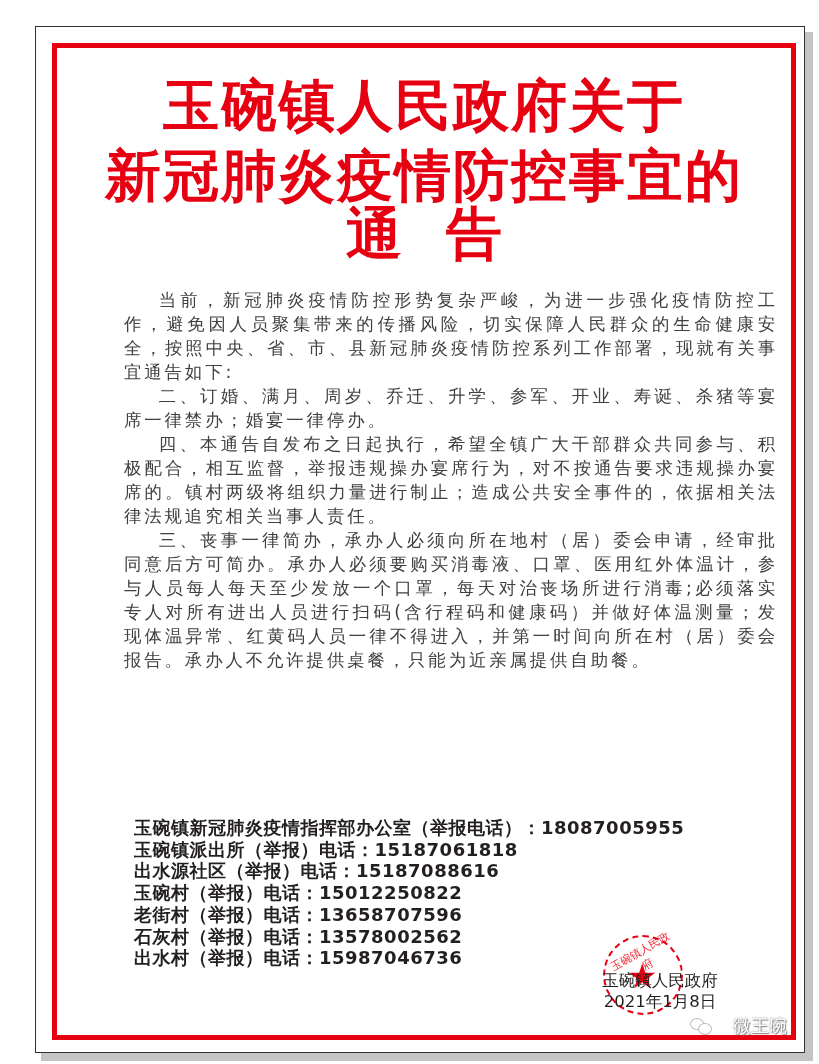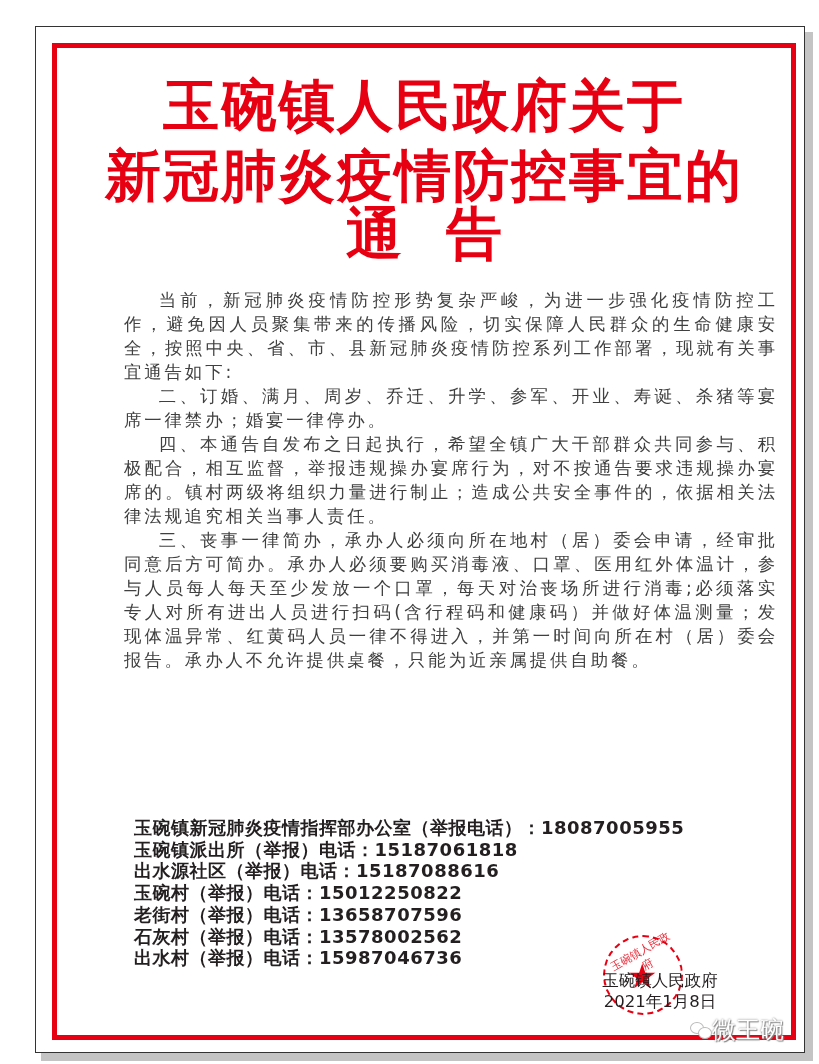--- a/index.html
+++ b/index.html
@@ -12,21 +12,21 @@
   .t2 { top: 148px; }
   .t3 { top: 206px; letter-spacing: 44px; padding-left: 44px; box-sizing: border-box; }
   .body { position: absolute; left: 96px; top: 288px; width: 654px; color: #404040; font-size: 17.4px; line-height: 24px; letter-spacing: 2.9px; text-align: justify; margin-left: 28px; }
   .body p { margin: 0; text-indent: 2em; }
   .contacts { position: absolute; left: 134px; top: 817px; color: #231f20; font-size: 18px; line-height: 21.7px; letter-spacing: 0.5px; font-weight: bold; }
   .contacts div { white-space: nowrap; }
   .stamp { position: absolute; left: 603px; top: 935px; width: 80px; height: 80px; border: 2px dashed #e60012; border-radius: 50%; box-sizing: border-box; }
   .stamp-text { position: absolute; left: 4px; top: 6px; width: 70px; text-align: center; color: #e60012; font-size: 11px; transform: rotate(-30deg); opacity: 0.85; }
   .stamp-star { position: absolute; left: 22px; top: 22px; color: #e60012; font-size: 34px; line-height: 34px; }
   .sign { position: absolute; left: 590px; top: 970px; color: #231f20; font-size: 16.5px; line-height: 21px; text-align: center; width: 140px; }
-  .watermark { position: absolute; left: 690px; top: 1014px; color: #ffffff; font-size: 24px; text-shadow: 0 0 2px #777, 1px 1px 1px #888; display: flex; align-items: center; gap: 0; }
+  .watermark { position: absolute; left: 690px; top: 1014px; color: #ffffff; font-size: 18px; text-shadow: 0 0 2px #777, 1px 1px 1px #888; display: flex; align-items: center; gap: 21px; }
   .wechat-icon { width: 22px; height: 16px; position: relative; }
   .wechat-icon span { position: absolute; border: 1.5px solid #bbbbbb; border-radius: 50%; background: #fff; }
 </style>
 </head>
 <body>
 
 <div class="shadow"></div>
 <div class="outer"></div>
 <div class="red-frame"></div>
 

